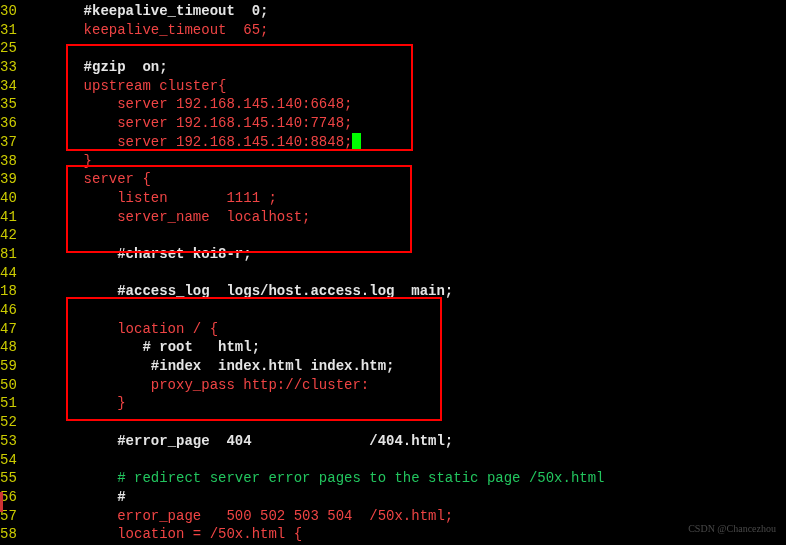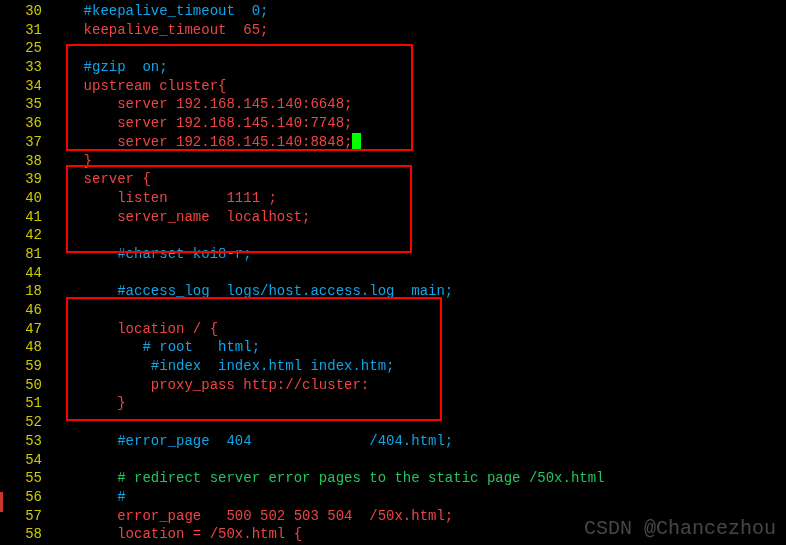--- a/index.html
+++ b/index.html
@@ -13,56 +13,56 @@
     height: 545px;
     overflow: hidden;
     position: relative;
   }
   .editor {
     display: flex;
     padding-top: 2px;
   }
   .gutter {
     width: 42px;
-    text-align: right;
+    text-align: left;
     color: #cccc00;
     padding-right: 8px;
     user-select: none;
   }
   .code {
     flex: 1;
     white-space: pre;
     position: relative;
   }
   .line {
     height: 18.7px;
   }
   .white { color: #ef4444; }
-  .cyan { color: #0ea5e9; }
+  .cyan { color: #e5e5e5; font-weight: bold; }
   .red { color: #22c55e; }
   .cursor {
     display: inline-block;
     width: 9px;
     height: 17px;
     background: #00ff00;
     vertical-align: text-bottom;
   }
   .hlbox {
     position: absolute;
     border: 2px solid #ff0000;
     pointer-events: none;
     z-index: 10;
   }
   .watermark {
     position: absolute;
     right: 10px;
     bottom: 6px;
     color: rgba(200,200,200,0.35);
-    font-family: Liberation Mono, monospace;
-    font-size: 20px;
+    font-family: Liberation Serif, serif;
+    font-size: 10px;
     z-index: 20;
   }
   .left-edge {
     position:absolute;
     left:0; top:492px;
     width:3px; height:20px;
     background:#cc3333;
   }
 </style>
 </head>

